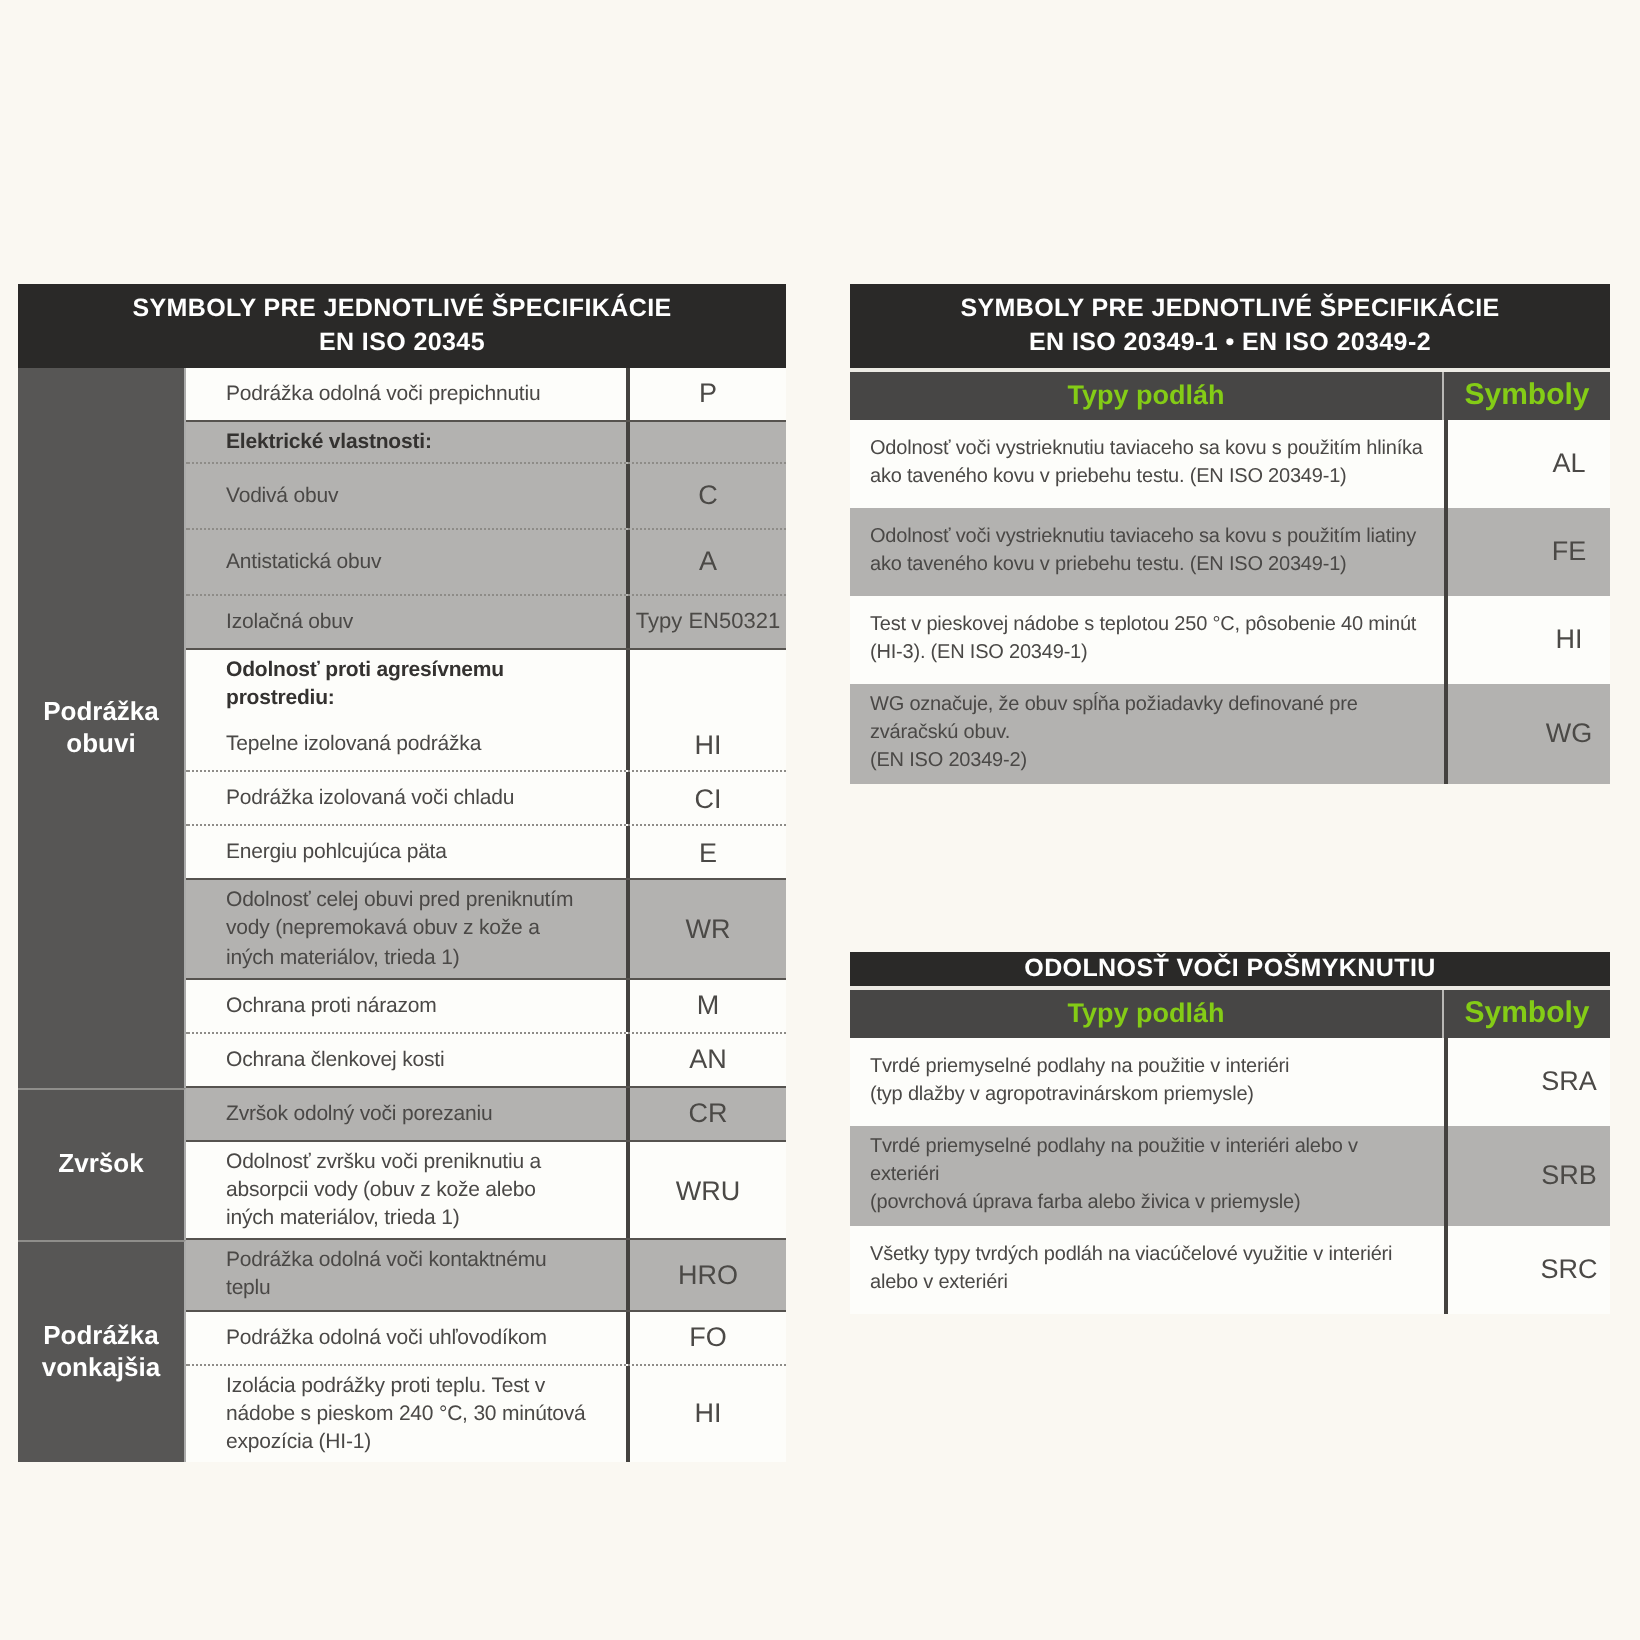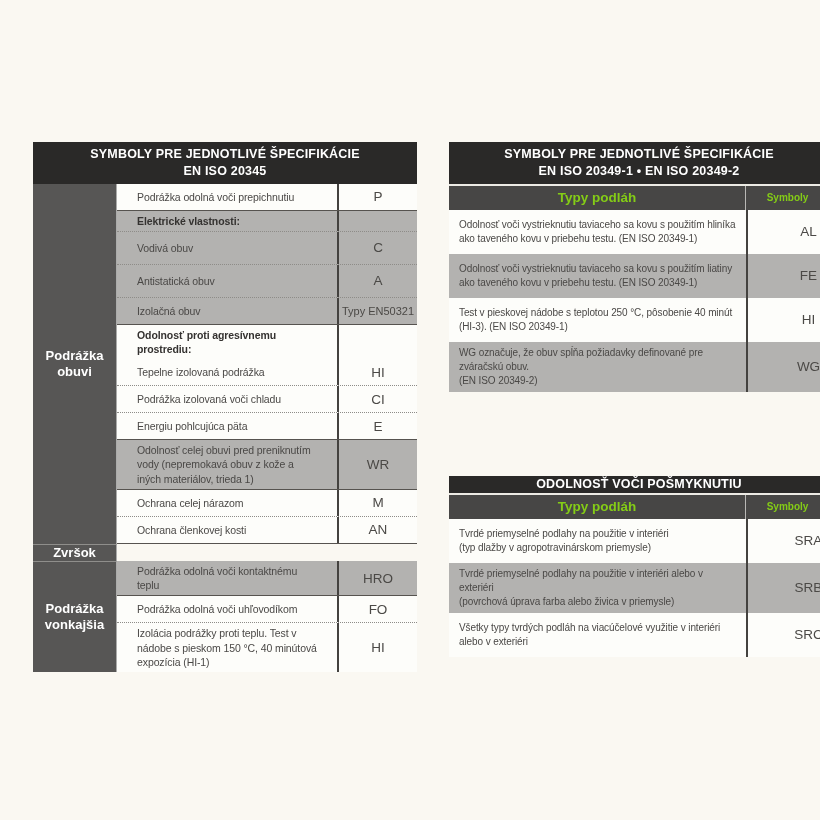--- a/index.html
+++ b/index.html
@@ -13,21 +13,21 @@
     --text:#4a4846;
   }
   *{box-sizing:border-box;}
   html,body{margin:0;padding:0;}
   body{
     width:820px;height:820px;position:relative;overflow:hidden;
     background:var(--page-bg);
     font-family:"Liberation Sans", sans-serif;
     color:var(--text);
   }
-  .tbl{position:absolute;margin-left:24px;}
+  .tbl{position:absolute;}
   #left-table{left:9px;top:142px;width:384px;}
   #right-table-1{left:425px;top:142px;width:380px;}
   #right-table-2{left:425px;top:476px;width:380px;}
 
   .tbl-header{
     background:var(--header-bg);color:#ffffff;text-align:center;
     font-weight:bold;font-size:12.5px;line-height:1.35;
     padding:4px 2px;letter-spacing:0.2px;
   }
   .tbl-header.single{padding:0 2px;}
@@ -65,21 +65,21 @@
   
   .rt-subheader{
     display:flex;background:var(--subheader-bg);color:#84cc16;font-weight:bold;
     min-height:26px;border-top:2px solid #eceae4;
   }
   .rt-sub-types{
     flex:1;display:flex;align-items:center;justify-content:center;
     font-size:13.5px;border-right:1px solid #b9b8b5;
   }
   .rt-sub-symbols{
-    flex:0 0 83px;display:flex;align-items:center;justify-content:center;font-size:10px;
+    flex:0 0 83px;display:flex;align-items:center;justify-content:center;font-size:15px;
   }
   .rt-body{display:flex;flex-direction:column;}
   .rrow{display:flex;align-items:stretch;min-height:44px;}
   .rrow-text{
     flex:1;display:flex;align-items:center;
     padding:4px 10px;font-size:10px;line-height:1.4;letter-spacing:-0.1px;
     white-space:pre-line;
   }
   .rrow-symbol{
     flex:0 0 83px;display:flex;align-items:center;justify-content:center;
@@ -132,45 +132,55 @@
           </div>
           <div class="lrow shade-white sep-solid">
             <div class="lrow-text">Energiu pohlcujúca päta</div>
             <div class="lrow-symbol">E</div>
           </div>
           <div class="lrow shade-gray sep-solid">
             <div class="lrow-text">Odolnosť celej obuvi pred preniknutím vody (nepremokavá obuv z kože a iných materiálov, trieda 1)</div>
             <div class="lrow-symbol">WR</div>
           </div>
           <div class="lrow shade-white sep-dotted">
-            <div class="lrow-text">Ochrana celej nárazom</div>
+            <div class="lrow-text">Ochrana proti nárazom</div>
             <div class="lrow-symbol">M</div>
           </div>
           <div class="lrow shade-white sep-solid">
             <div class="lrow-text">Ochrana členkovej kosti</div>
             <div class="lrow-symbol">AN</div>
           </div>
         </div>
       </div>
       <div class="tgroup">
         <div class="group-label">Zvršok</div>
+        <div class="group-rows">
+          <div class="lrow shade-gray sep-solid">
+            <div class="lrow-text">Zvršok odolný voči porezaniu</div>
+            <div class="lrow-symbol">CR</div>
+          </div>
+          <div class="lrow shade-white sep-solid">
+            <div class="lrow-text">Odolnosť zvršku voči preniknutiu a absorpcii vody (obuv z kože alebo iných materiálov, trieda 1)</div>
+            <div class="lrow-symbol">WRU</div>
+          </div>
+        </div>
       </div>
       <div class="tgroup">
         <div class="group-label">Podrážka vonkajšia</div>
         <div class="group-rows">
           <div class="lrow shade-gray sep-solid">
             <div class="lrow-text">Podrážka odolná voči kontaktnému teplu</div>
             <div class="lrow-symbol">HRO</div>
           </div>
           <div class="lrow shade-white sep-dotted">
             <div class="lrow-text">Podrážka odolná voči uhľovodíkom</div>
             <div class="lrow-symbol">FO</div>
           </div>
           <div class="lrow shade-white sep-none">
-            <div class="lrow-text">Izolácia podrážky proti teplu. Test v nádobe s pieskom 150 °C, 40 minútová expozícia (HI-1)</div>
+            <div class="lrow-text">Izolácia podrážky proti teplu. Test v nádobe s pieskom 240 °C, 30 minútová expozícia (HI-1)</div>
             <div class="lrow-symbol">HI</div>
           </div>
         </div>
       </div>
     </div>
 </div>
 
 <div class="tbl" id="right-table-1">
   <div class="tbl-header">
     <div>SYMBOLY PRE JEDNOTLIVÉ ŠPECIFIKÁCIE</div>

